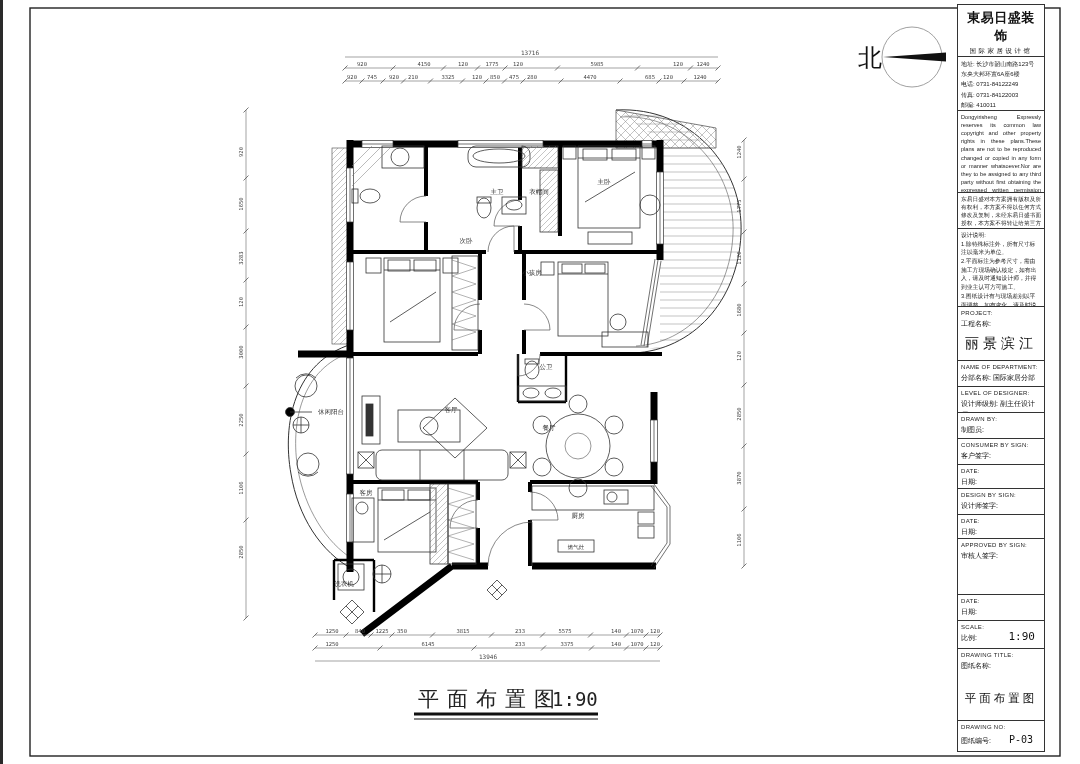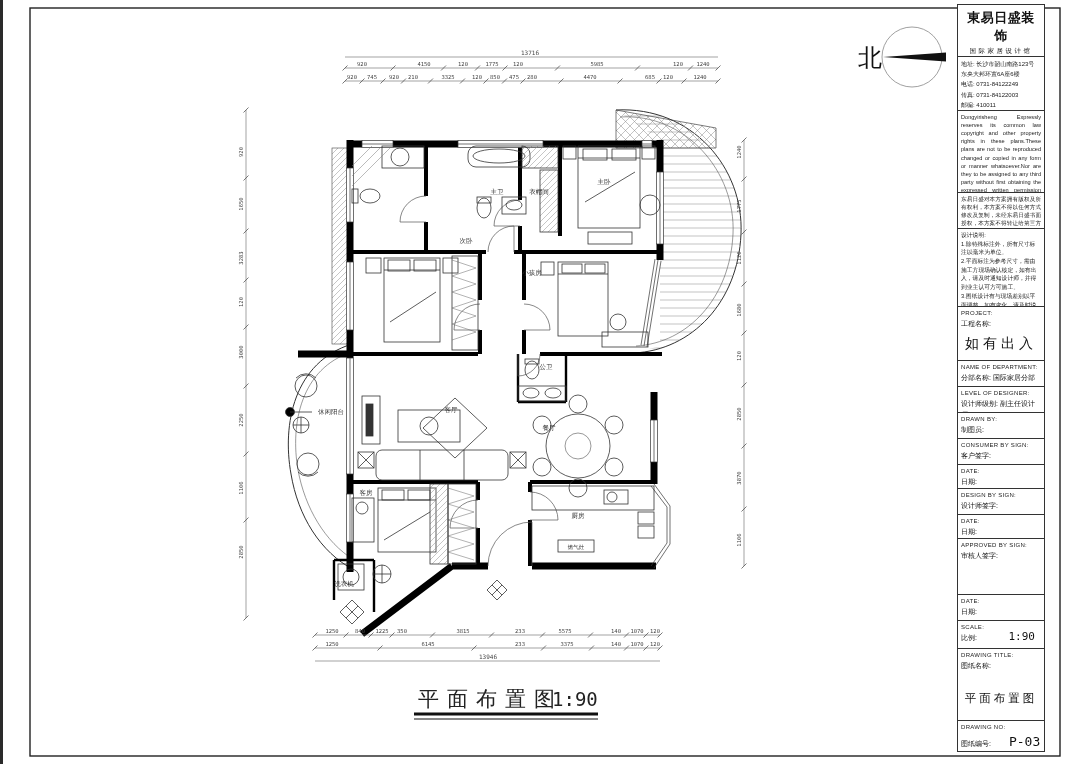--- a/index.html
+++ b/index.html
@@ -23,21 +23,21 @@
   .cn{font-size:7px;color:#111;line-height:1.6;}
   .val{font-size:7px;color:#111;margin-left:2px;}
   .logoname{font-size:13px;font-weight:bold;letter-spacing:.5px;text-align:center;margin-top:2px;}
   .logosub{font-size:6.5px;letter-spacing:2.5px;text-align:center;margin-top:2px;}
   .addr{font-size:6px;line-height:1.7;color:#222;padding-left:3px;}
   .legal{font-size:5.6px;line-height:1.45;text-align:justify;color:#222;}
   .notes{font-size:5.8px;line-height:1.5;white-space:pre-line;color:#222;}
   .bigval{font-size:14px;letter-spacing:4px;text-align:center;margin-top:6px;}
   .scaleval{position:absolute;right:9px;top:9px;font-size:11px;font-family:"DejaVu Sans Mono",monospace;}
   .titleval{font-size:11.5px;letter-spacing:3px;text-align:center;margin-top:20px;}
-  .noval{font-size:13px;font-family:"DejaVu Sans Mono",monospace;margin-left:18px;}
+  .noval{font-size:10px;font-family:"DejaVu Sans Mono",monospace;margin-left:18px;}
 </style>
 </head>
 <body>
 
 <div id="stage">
   <div id="edge"></div>
 
   <svg id="plan" width="1080" height="764" viewBox="0 0 1080 764">
     <defs>
       <pattern id="hatchH" width="8" height="8" patternUnits="userSpaceOnUse">
@@ -412,21 +412,21 @@
     <div class="sec legal" style="height:82px">Dongyirisheng Expressly reserves its common law copyright and other property rights in these plans.These plans are not to be reproduced changed or copied in any form or manner whatsoever.Nor are they to be assigned to any third party without first obtaining the expressed written permission and consent of Dongyirisheng</div>
     <div class="sec legal" style="height:36px">东易日盛对本方案拥有版权及所有权利，本方案不得以任何方式修改及复制，未经东易日盛书面授权，本方案不得转让给第三方使用。</div>
     <div class="sec notes" style="height:78px">设计说明:
 1.除特殊标注外，所有尺寸标注以毫米为单位。
 2.平面标注为参考尺寸，需由施工方现场确认核定，如有出入，请及时通知设计师，并得到业主认可方可施工。
 3.图纸设计有与现场差别以平面调整，如有变化，请及时说明。
 4.实际施工为准施工图纸，须经（客户确认签字）后方可按图施工。</div>
     <div class="sec" style="height:54px">
       <div class="en">PROJECT:</div>
       <div class="cn">工程名称:</div>
-      <div class="bigval">如有出入</div>
+      <div class="bigval">丽景滨江</div>
     </div>
     <div class="sec" style="height:26px">
       <div class="en">NAME OF DEPARTMENT:</div>
       <div class="cn"><span>分部名称:</span><span class="val">国际家居分部</span></div>
     </div>
     <div class="sec" style="height:26px">
       <div class="en">LEVEL OF DESIGNER:</div>
       <div class="cn"><span>设计师级别:</span><span class="val">副主任设计师</span></div>
     </div>
     <div class="sec" style="height:26px">

